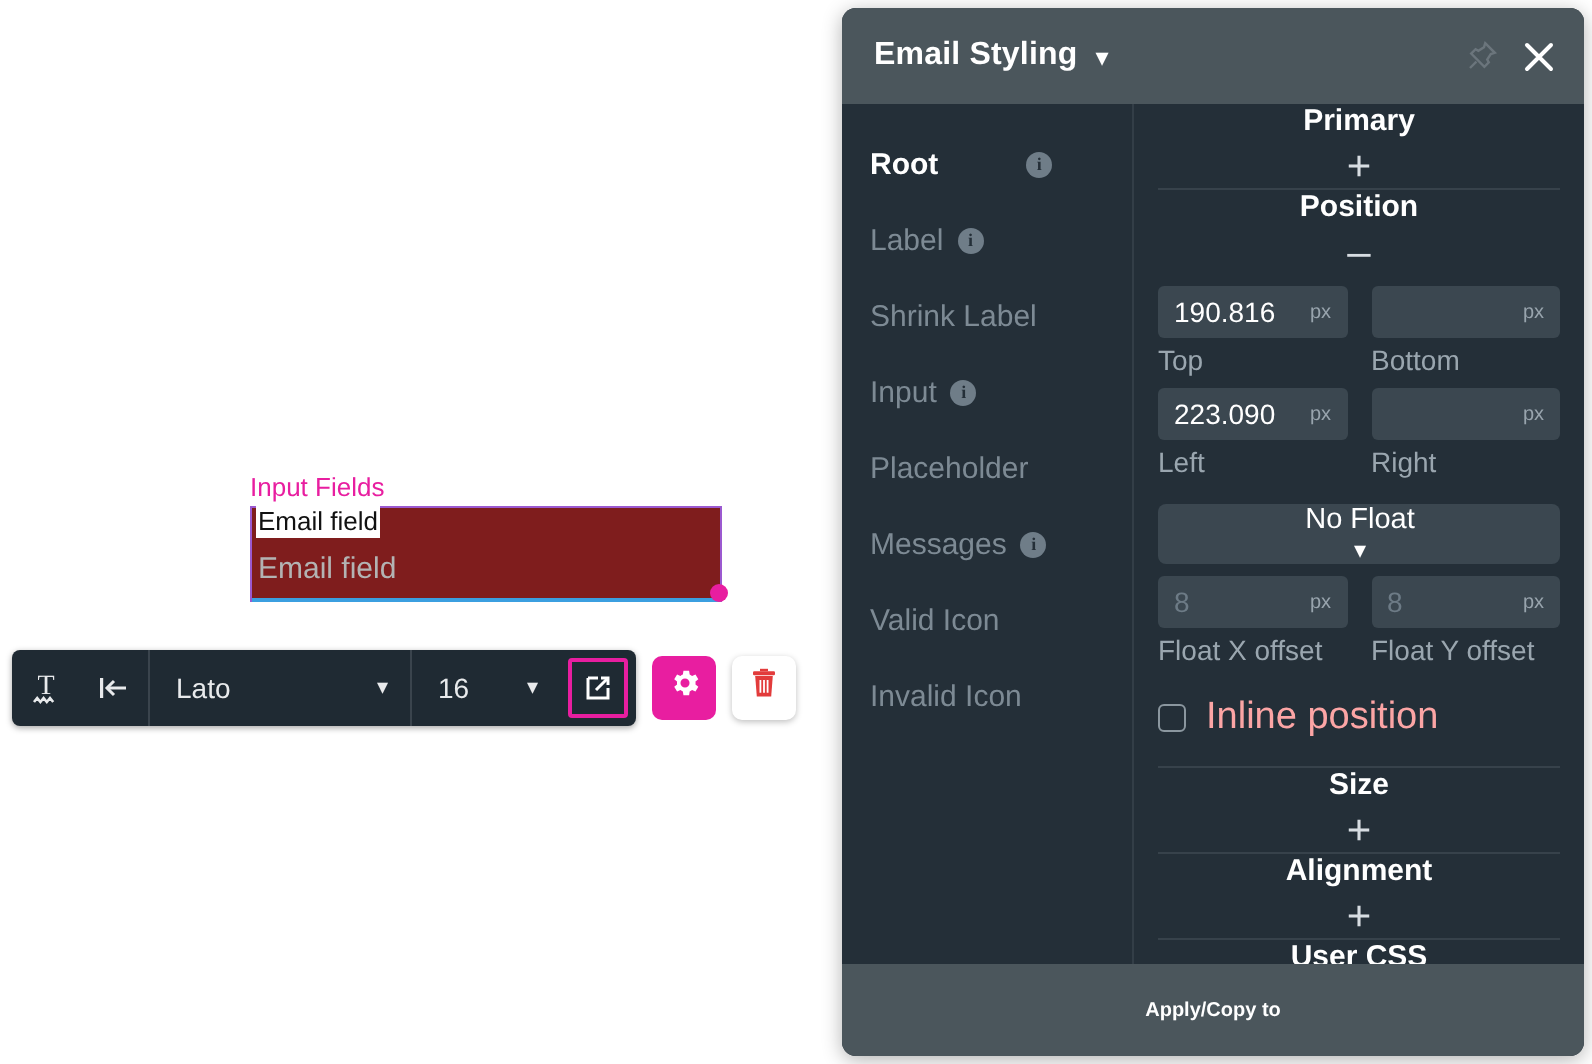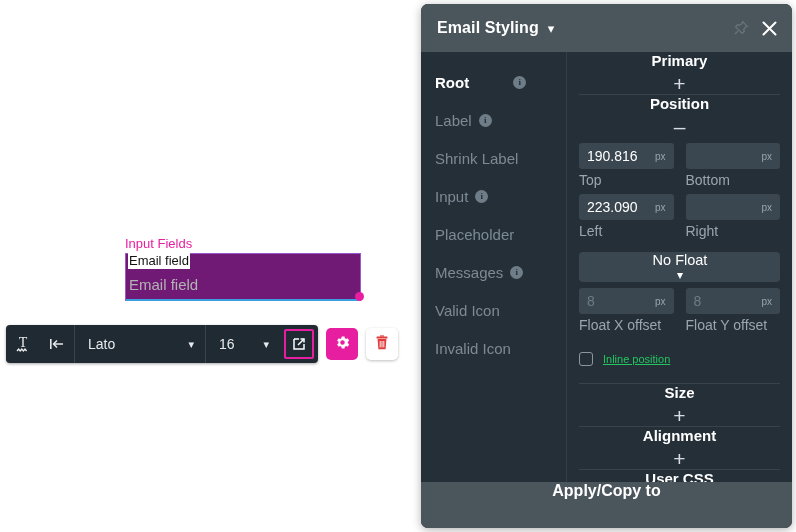--- a/index.html
+++ b/index.html
@@ -15,21 +15,21 @@
   
   #canvas { position: absolute; left: 0; top: 0; width: 420px; height: 532px; background: #fff; }
 
   .field-group { position: absolute; left: 78px; top: 236px; width: 236px; margin-left: 47px; }
   .field-legend {
     color: #e81ea0; font-size: 13px; line-height: 15px;
     font-family: "Liberation Sans", sans-serif;
   }
   .field-box {
     position: relative; margin-top: 2px; height: 48px;
-    border: 1.3px solid #9b59d0; background: #701a75;
+    border: 1.3px solid #9b59d0; background: #7f1d1d;
   }
   .field-label {
     position: absolute; left: 2px; top: -1px;
     font-size: 13px; color: #111; line-height: 16px;
     background: #fff; padding: 0 1px;
   }
   .field-placeholder {
     position: absolute; left: 3px; top: 22px;
     font-size: 15px; color: #b3b3b3; line-height: 18px;
   }
@@ -146,28 +146,28 @@
 
   .selectbox {
     margin-top: 13px; height: 30px; background: #3b4750; border-radius: 4px;
     display: flex; align-items: center; justify-content: space-between;
     padding: 0 11px 0 12px; color: #ffffff; font-size: 14.5px; flex-direction: column;
   }
   .selectbox .chev2 { color: #ffffff; font-size: 12px; }
 
   .checkrow { display: flex; align-items: center; gap: 10px; margin-top: 16px; height: 20px; }
   .cbox { width: 14px; height: 14px; border: 1.3px solid #8b979f; border-radius: 3px; background: transparent; }
-  .checklabel { color: #22c55e; font-size: 11px; text-decoration: underline; }
+  .checklabel { color: #fca5a5; font-size: 19px; }
 
   .spacer12 { height: 14px; }
 
   #panel-footer {
     flex: 0 0 46px; height: 46px; background: #4b565c;
-    display: flex; align-items: flex-start; justify-content: center;
-    color: #ffffff; font-size: 16px; font-weight: bold;
+    display: flex; align-items: center; justify-content: center;
+    color: #ffffff; font-size: 10px; font-weight: bold;
   }
 </style>
 </head>
 <body>
 
 <div id="root">
 
   <div id="canvas">
     <div class="field-group">
       <div class="field-legend">Input Fields</div>

